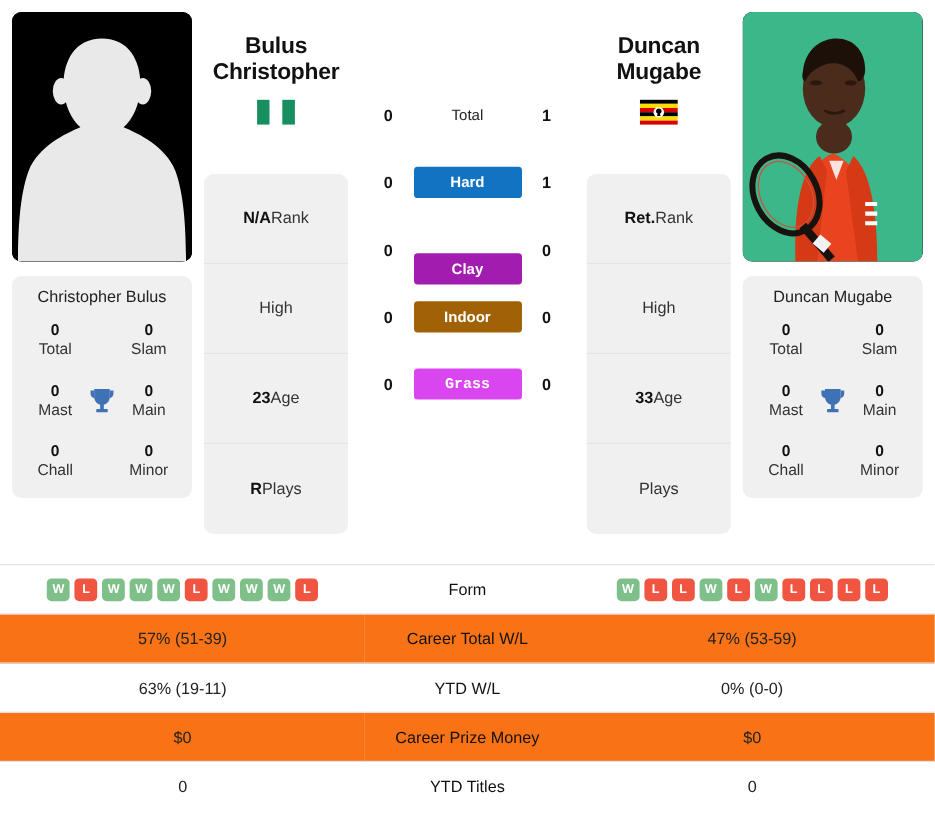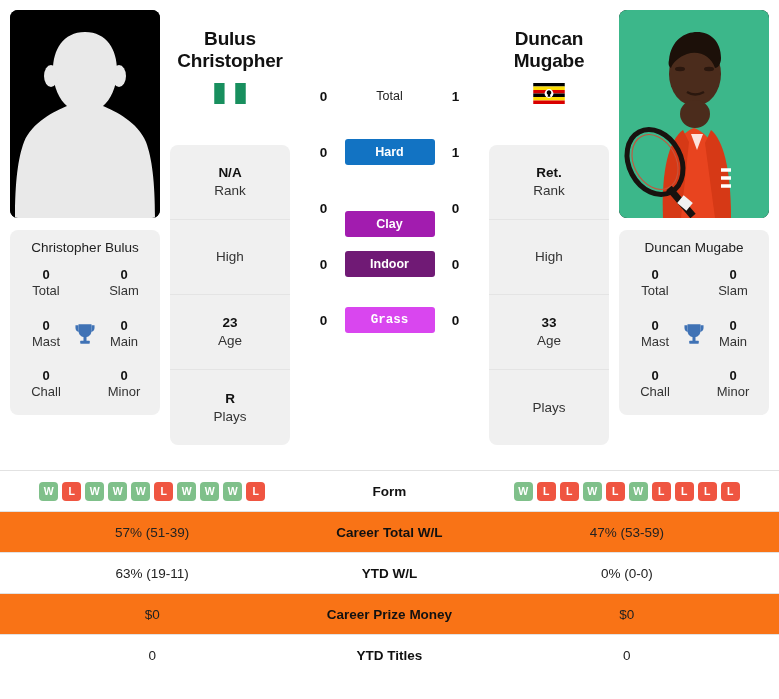--- a/index.html
+++ b/index.html
@@ -93,21 +93,21 @@
     display: block;
   }
   .info-card {
     background: #f0f0f0;
     border-radius: 8px;
     overflow: hidden;
   }
   .info-cell {
     height: 75px;
     display: flex;
-    flex-direction: column;
+    flex-direction: row;
     align-items: center;
     justify-content: center;
     border-bottom: 1px solid #e4e4e4;
     line-height: 1.3;
   }
   .info-cell:last-child { border-bottom: none; }
   .info-cell .v { font-size: 13.5px; font-weight: bold; color: #111; }
   .info-cell .k { font-size: 13.5px; color: #333; }
 
   
@@ -152,21 +152,21 @@
   .stats-table tr { height: 41px; }
   .stats-table tr.alt { background: #f97316; }
   .stats-table tr { border-top: 1px solid #e2e2e2; }
   .stats-table td {
     text-align: center;
     font-size: 13.5px;
     color: #222;
     vertical-align: middle;
   }
   .stats-table td.label {
-    font-weight: bold;
+    font-weight: normal;
     color: #111;
     width: 170px;
   }
   .stats-table td.side { width: 304px; }
   .form-badges {
     display: flex;
     justify-content: center;
     gap: 4px;
   }
   .fb {
@@ -287,21 +287,21 @@
       <div class="h2h-row">
         <div class="h2h-val">0</div>
         <div class="h2h-mid">
           <span class="h2h-badge" style="background: #a21caf; margin-top: 32px;">Clay</span>
         </div>
         <div class="h2h-val">0</div>
       </div>
       <div class="h2h-row">
         <div class="h2h-val">0</div>
         <div class="h2h-mid">
-          <span class="h2h-badge" style="background: #701a75;">Indoor</span>
+          <span class="h2h-badge" style="background: #a16207;">Indoor</span>
         </div>
         <div class="h2h-val">0</div>
       </div>
       <div class="h2h-row">
         <div class="h2h-val">0</div>
         <div class="h2h-mid">
           <span class="h2h-badge" style="background: #d946ef; font-family: Liberation Mono, monospace;">Grass</span>
         </div>
         <div class="h2h-val">0</div>
       </div>

